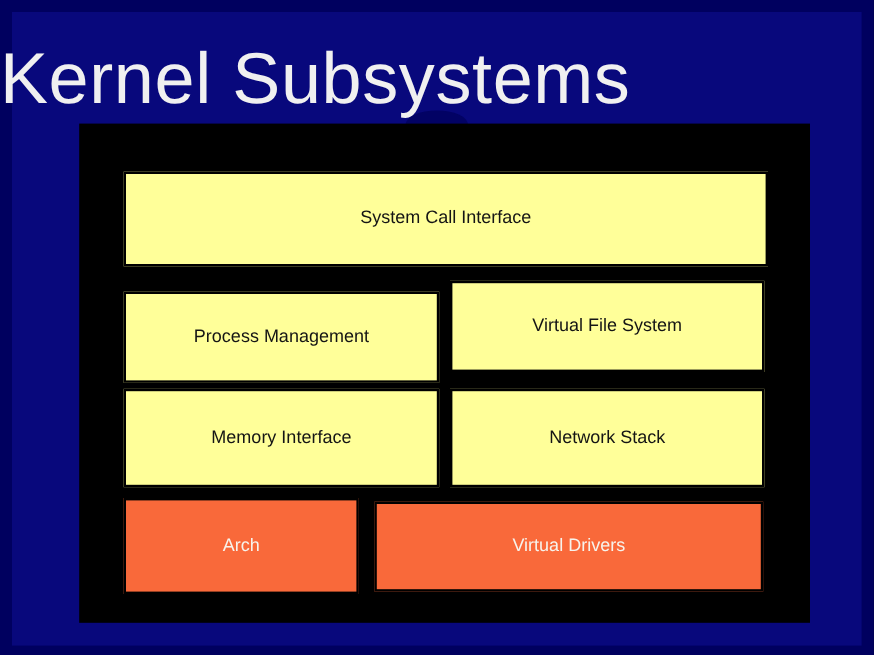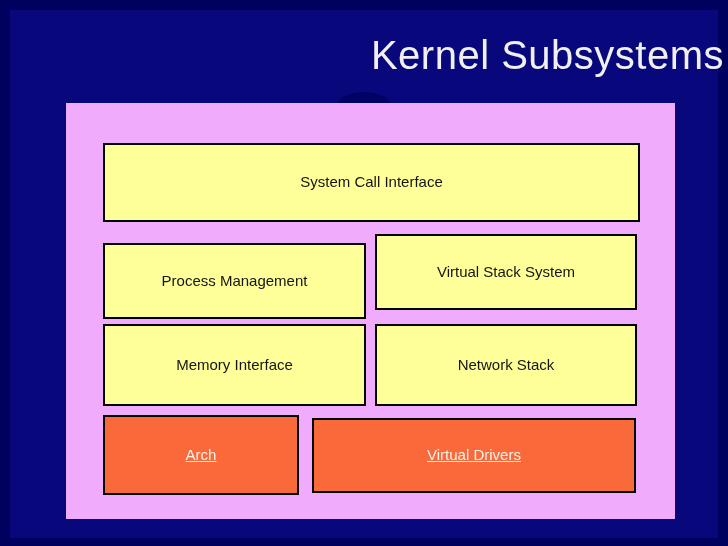--- a/index.html
+++ b/index.html
@@ -23,64 +23,63 @@
     position: absolute;
     left: 10px; top: 10px;
     width: 708px; height: 528px;
     background: #08087c;
   }
 
   .slide-title {
     position: absolute;
     left: 0; top: 33px;
     width: 724px;
-    text-align: right;
-    font-size: 40px;
+    text-align: left;
+    font-size: 60px;
     font-weight: 400;
     color: #f0f0f0;
     letter-spacing: 0.5px;
     line-height: 1.1;
   }
 
   
   .decor-ellipse {
     position: absolute;
     left: 338px; top: 92px;
     width: 52px; height: 24px;
     background: #020264;
     border-radius: 50%;
     z-index: 1;
   }
 
   .kernel-panel {
     position: absolute;
     left: 66px; top: 103px;
     width: 609px; height: 416px;
-    background: #f0abfc;
+    background: #000000;
     z-index: 2;
   }
 
   .box {
     position: absolute;
     border: 2px solid #000000;
     display: flex;
     align-items: center;
     justify-content: center;
     text-align: center;
     font-size: 15px;
     line-height: 1.25;
   }
   .box-yellow {
     background: #ffff99;
     color: #151515;
   }
   .box-orange {
     background: #f9693a;
     color: #f7f3ec;
-    text-decoration: underline;
   }
 
   
   .box-sci  { left: 37px;  top: 40px;  width: 537px; height: 79px; }
   .box-pm   { left: 37px;  top: 140px; width: 263px; height: 76px; }
   .box-vfs  { left: 309px; top: 131px; width: 262px; height: 76px; }
   .box-mm   { left: 37px;  top: 221px; width: 263px; height: 82px; }
   .box-ns   { left: 309px; top: 221px; width: 262px; height: 82px; }
   .box-arch { left: 37px;  top: 312px; width: 196px; height: 80px; }
   .box-dd   { left: 246px; top: 315px; width: 324px; height: 75px; }
@@ -99,21 +98,21 @@
 
     <div class="box box-yellow box-sci">
       <span>System Call Interface</span>
     </div>
 
     <div class="box box-yellow box-pm">
       <span>Process Management</span>
     </div>
 
     <div class="box box-yellow box-vfs">
-      <span>Virtual Stack System</span>
+      <span>Virtual File System</span>
     </div>
 
     <div class="box box-yellow box-mm">
       <span>Memory Interface</span>
     </div>
 
     <div class="box box-yellow box-ns">
       <span>Network Stack</span>
     </div>
 

